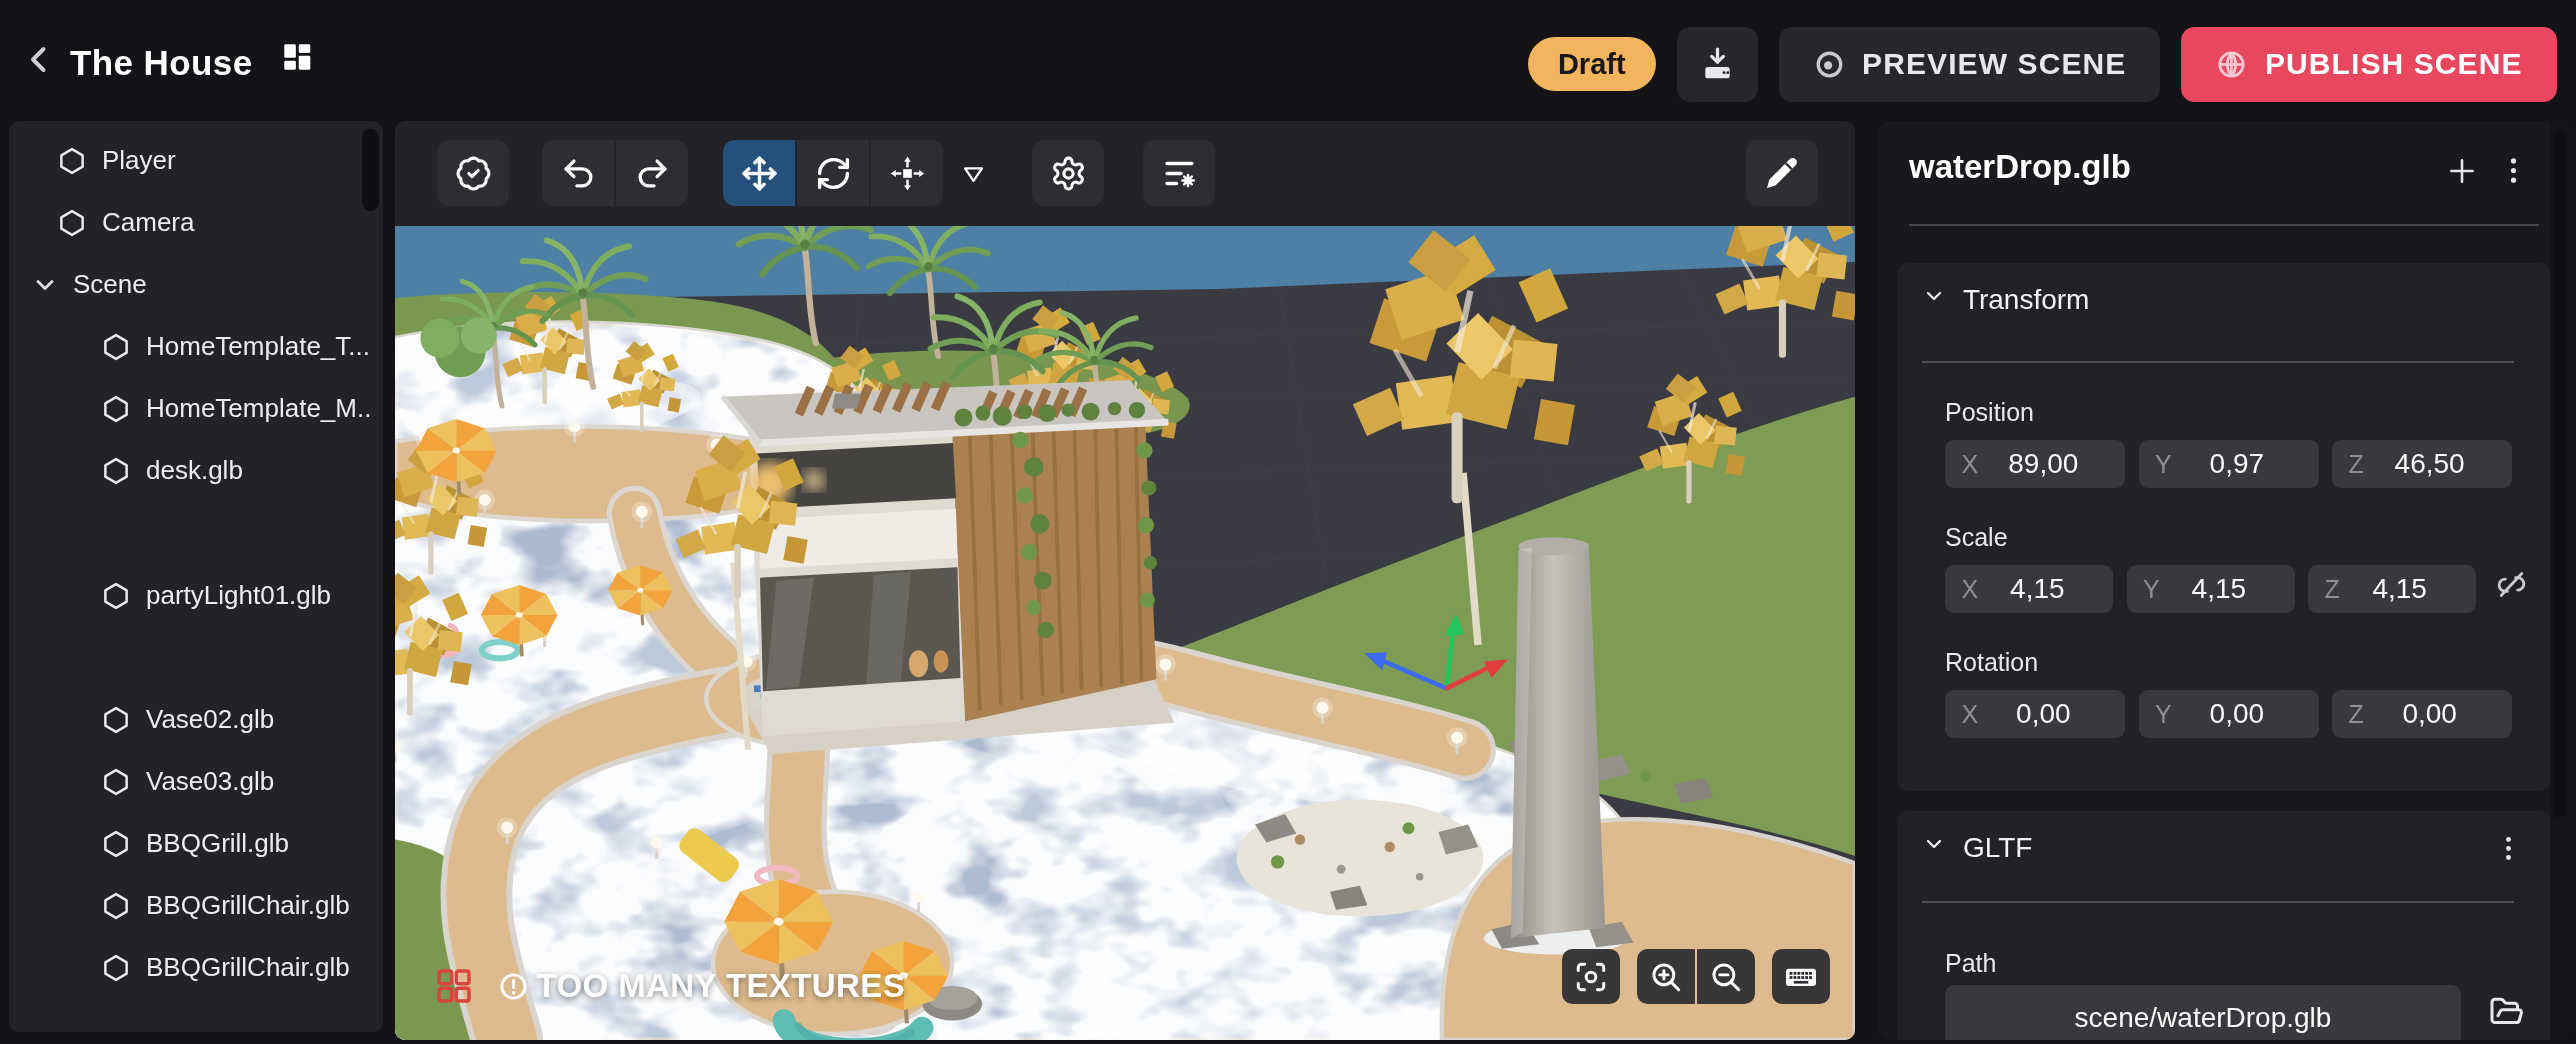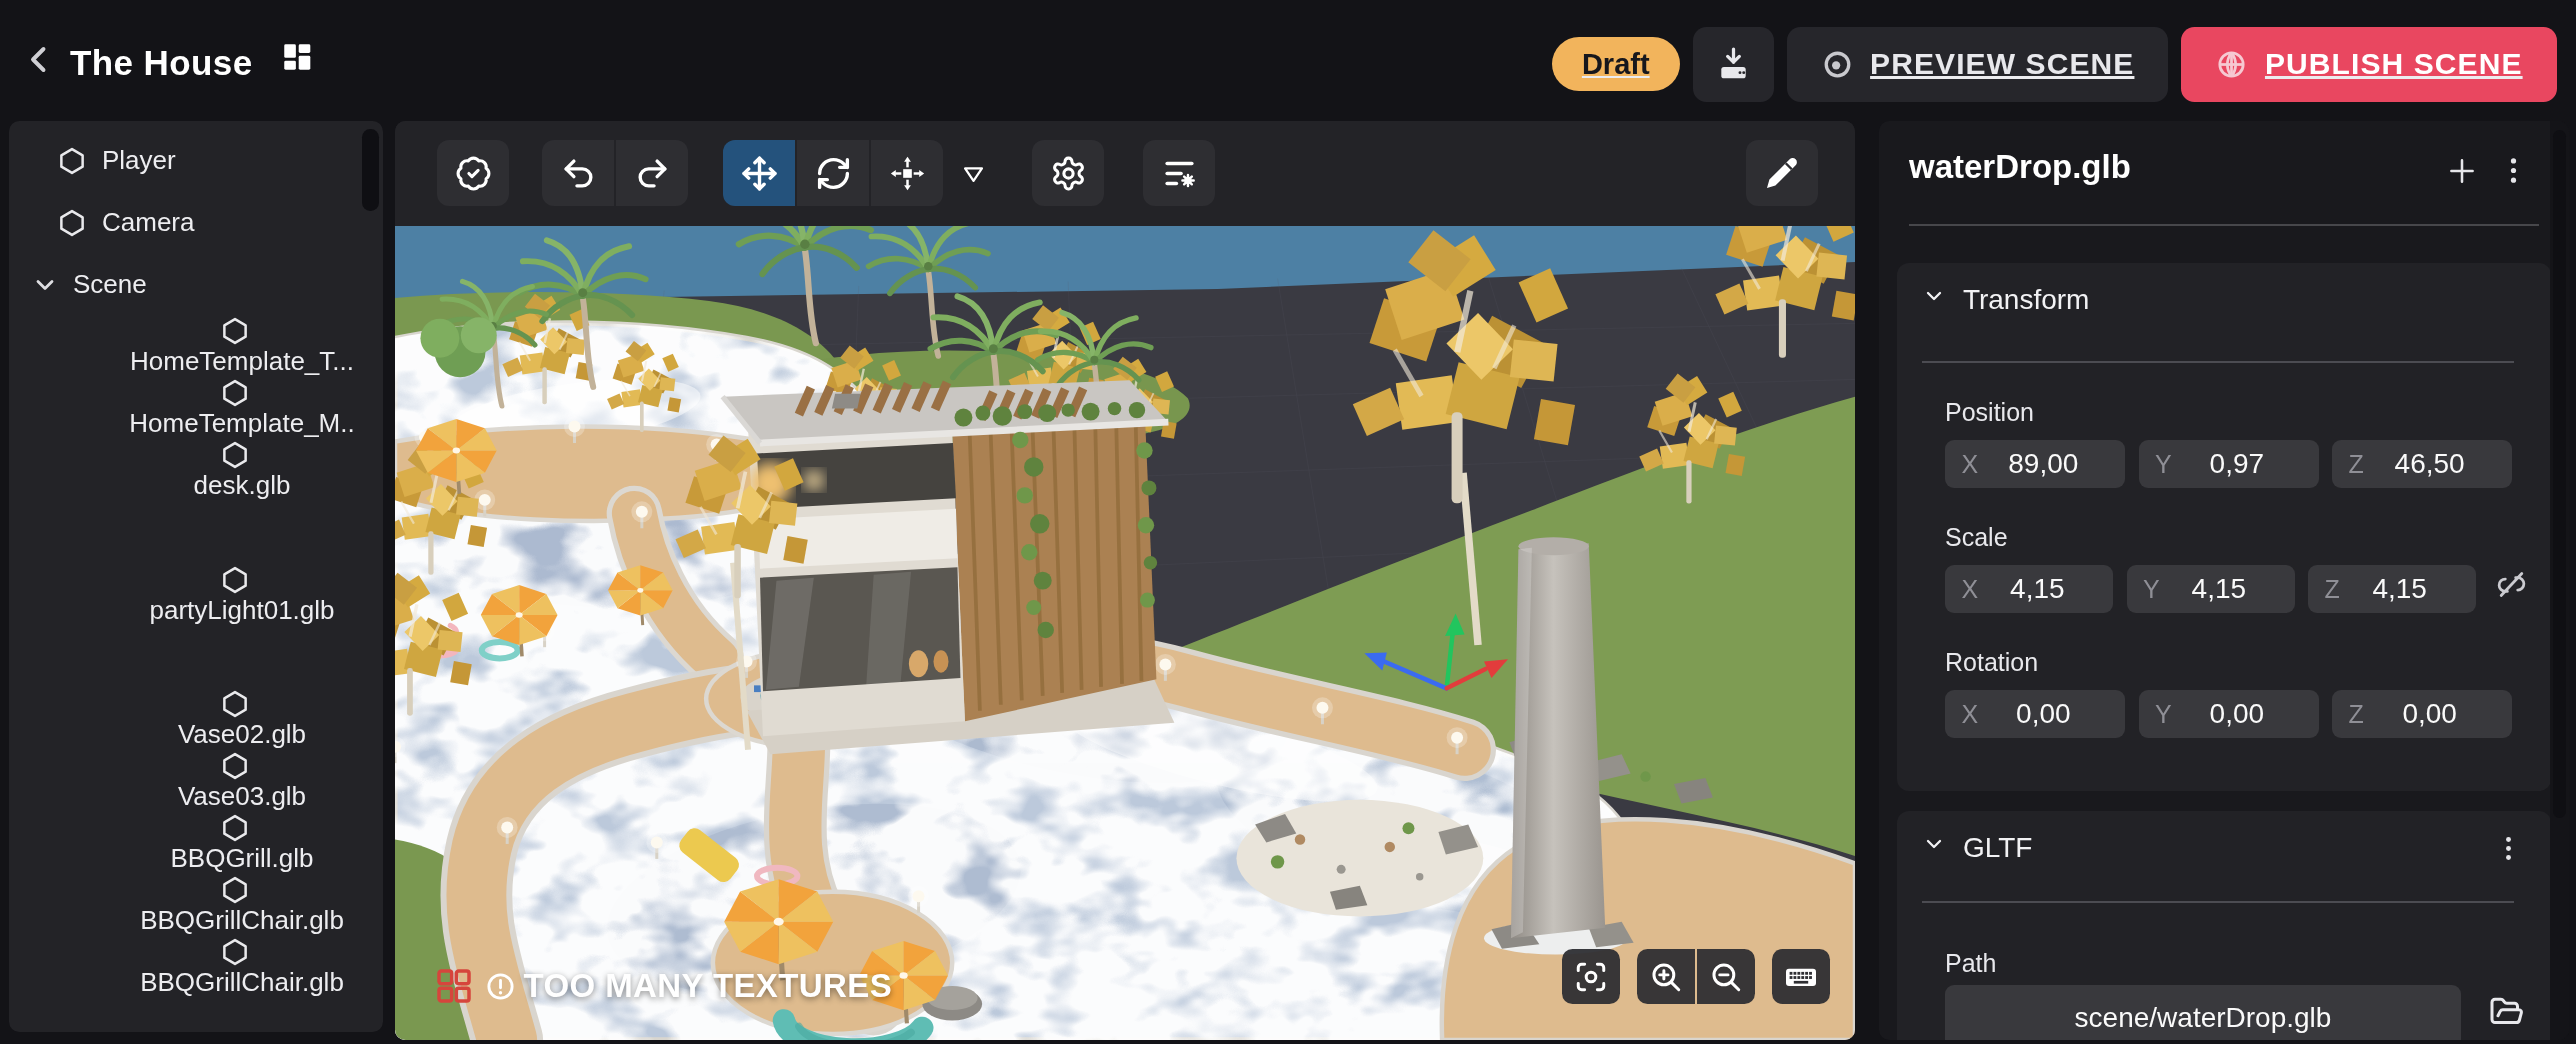--- a/index.html
+++ b/index.html
@@ -6,57 +6,57 @@
   html,body { width:2576px; height:1044px; overflow:hidden; background:#131317;
     font-family:"Liberation Sans", sans-serif; color:#ececef; }
   svg { display:block; }
   .icon { flex:0 0 auto; }
 
   
   #header { position:absolute; left:0; top:0; width:2576px; height:121px; }
   .back-btn { position:absolute; left:21px; top:37px; width:36px; height:45px; color:#cfcfd4; cursor:pointer; }
   #page-title { position:absolute; left:70px; top:33px; font-size:35px; font-weight:700; color:#fff; letter-spacing:0.4px;margin-top:10px; }
   .layout-btn { position:absolute; left:280px; top:40px; width:34px; height:34px; color:#fff; }
-  #header-right { position:absolute; right:19.4px; top:22.4px; height:84px; display:flex; align-items:center; gap:13px;text-decoration:underline; }
+  #header-right { position:absolute; right:19.4px; top:22.4px; height:84px; display:flex; align-items:center; gap:21px; }
   .pill { height:54px; padding:0 30px; border-radius:27px; background:#f2b45c; color:#17171c;
     font-size:29px; font-weight:600; display:flex; align-items:center; }
   .hbtn { height:75px; border-radius:13.5px; background:#26262b; color:#e8e8ec; display:flex;
     align-items:center; justify-content:center; gap:16.5px; font-size:30px; font-weight:700; letter-spacing:1.1px; }
   .hbtn.sq { width:81px; }
   .hbtn.wide { padding:0 34px; }
   .hbtn.publish { background:#e94760; color:#fff; }
 
   
   .panel { position:absolute; top:121px; background:#232327; border-radius:10.5px; overflow:hidden; }
   #sidebar { left:9px; width:374px; height:911px; }
   #viewport { left:395px; width:1460px; height:919px; }
   #inspector { left:1879px; width:690px; height:919px; background:#19191d; }
 
   
   .srow { position:absolute; left:0; width:374px; height:61px; display:flex; align-items:center; cursor:pointer; }
   .srow .hex { color:#e9e9ec; margin-right:15px; }
   .srow .lbl { font-size:26px; color:#ededf0; white-space:nowrap; }
   .ind1 { padding-left:48px; }
   .ind0 { padding-left:22.4px; }
-  .ind2 { padding-left:92px;flex-direction:column; }
+  .ind2 { padding-left:92px; }
   .srow .chev { color:#dedee2; margin-right:13.5px; }
   #side-scroll { position:absolute; right:4.5px; top:7.5px; width:16.5px; height:82px; border-radius:8.2px; background:#0f0f13; }
 
   
   #vtoolbar { position:absolute; left:0; top:0; width:100%; height:105px; background:#232327; z-index:3; }
   .tbtn { position:absolute; top:19.4px; width:72px; height:66px; border-radius:12px; background:#2e2e32;
     color:#fff; display:flex; align-items:center; justify-content:center; cursor:pointer; }
   .tgroup { position:absolute; top:19.4px; display:flex; gap:2.2px; border-radius:12px; overflow:hidden; }
   .tgroup .tbtn { position:static; top:auto; border-radius:0; }
   .tbtn.active { background:#24527c; }
   .tbtn.ghost { background:transparent; }
 
   
   #canvas-wrap { position:absolute; left:0; top:105px; width:1460px; height:814px; background:#3a3a42; }
-  #vp-warning { position:absolute; left:39px; bottom:34px; display:flex; align-items:center; gap:11px; z-index:4; }
+  #vp-warning { position:absolute; left:39px; bottom:34px; display:flex; align-items:center; gap:24px; z-index:4; }
   #vp-warning .wtext { display:flex; align-items:center; gap:7.5px; color:#fff; font-size:33px; font-weight:700;
      letter-spacing:0.4px; text-shadow:0 1.5px 6px rgba(0,0,0,.45); }
   #vp-tools-br { position:absolute; right:25.4px; bottom:36px; display:flex; align-items:center; gap:16.5px; z-index:4; }
   .obtn { width:58px; height:55px; border-radius:10.5px; background:rgba(46,46,51,.95); color:#fff;
     display:flex; align-items:center; justify-content:center; cursor:pointer; }
   .ogroup { display:flex; gap:2.2px; border-radius:10.5px; overflow:hidden; }
   .ogroup .obtn { border-radius:0; }
 
   
   #insp-title { position:absolute; left:30px; top:27px; font-size:33px; font-weight:700; color:#fff; }

